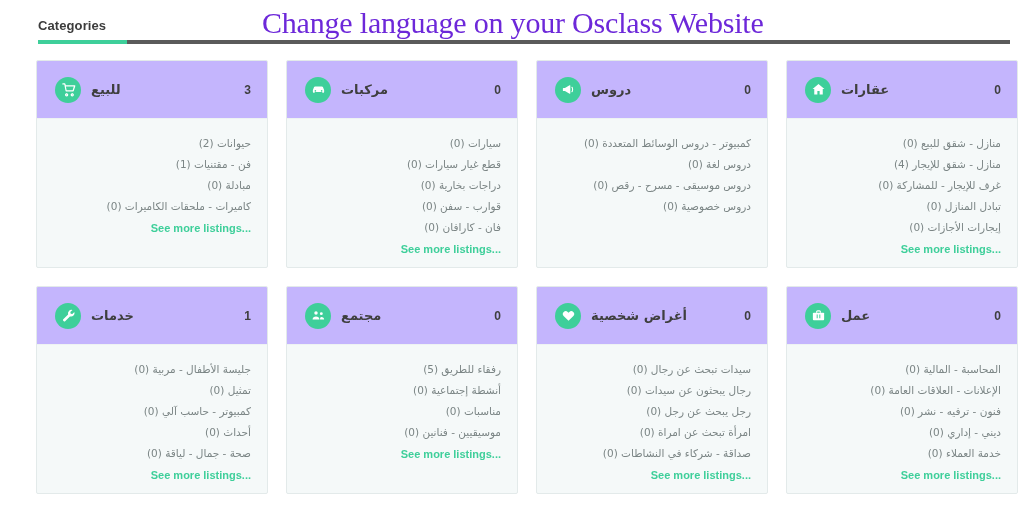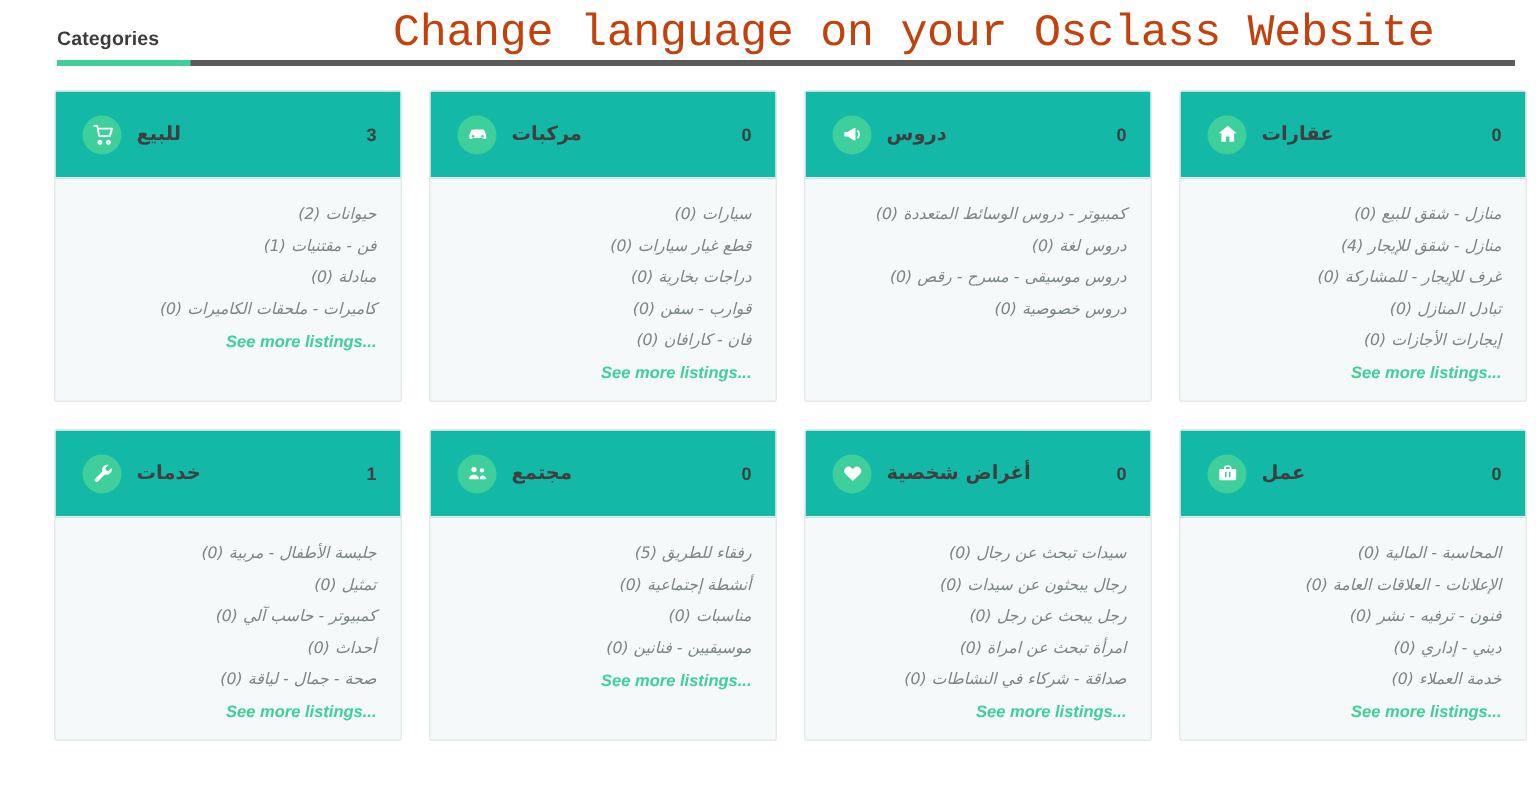--- a/index.html
+++ b/index.html
@@ -23,22 +23,22 @@
     width: 972px; height: 4px;
     background: #5b5b5b;
   }
   .rule-accent {
     position: absolute; left: 0; top: 0;
     width: 89px; height: 4px;
     background: #3ecf9a;
   }
   .overlay-title {
     position: absolute; left: 262px; top: 6px;
-    font-size: 30px; color: #c2410c;
-    font-family: Liberation Mono, monospace;
+    font-size: 30px; color: #6d28d9;
+    font-family: Liberation Serif, serif;
     font-weight: 400; white-space: nowrap;
     letter-spacing: -.2px;
   }
 
   
   .grid {
     position: absolute; left: 0; top: 60px;
     width: 1024px;
     display: grid;
     grid-template-columns: repeat(4, 232px);
@@ -47,21 +47,21 @@
   }
 
   .card {
     width: 232px;
     background: #f5f9f9;
     border: 1px solid #e3eaea;
     border-radius: 2px;
     overflow: hidden;
   }
   .card-head {
-    background: #14b8a6;
+    background: #c4b5fd;
     height: 58px;
     display: flex; align-items: center;
     padding: 0 16px 0 18px;
     border-bottom: 1px solid #eef3f3;
   }
   .cat-icon {
     width: 26px; height: 26px; border-radius: 50%;
     background: #3ecf9a;
     display: flex; align-items: center; justify-content: center;
     flex: 0 0 26px;
@@ -75,21 +75,20 @@
     font-family: "DejaVu Sans", "Liberation Sans", sans-serif;
   }
   .cat-count {
     font-size: 12px; font-weight: bold; color: #3f3f3f;
     margin-left: 6px;
   }
   .card-body {
     padding: 14px 16px 12px 18px;
     min-height: 138px;
     direction: rtl;
-    font-style: italic;
   }
   .sub-item {
     font-size: 10.5px; color: #7b8585;
     line-height: 21px;
     white-space: nowrap;
     text-align: right;
     font-family: "DejaVu Sans", "Liberation Sans", sans-serif;
   }
   .see-more {
     display: block;

